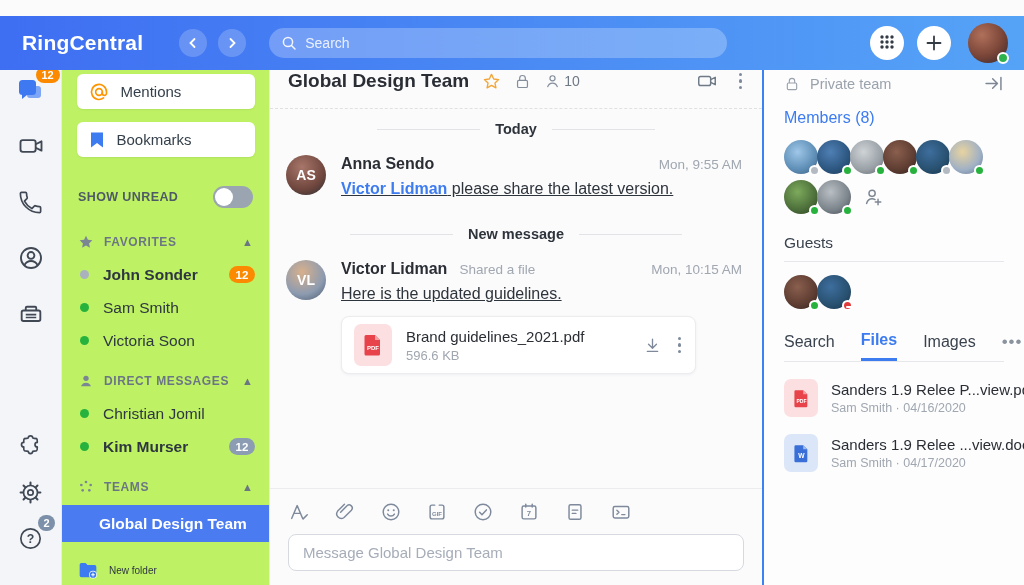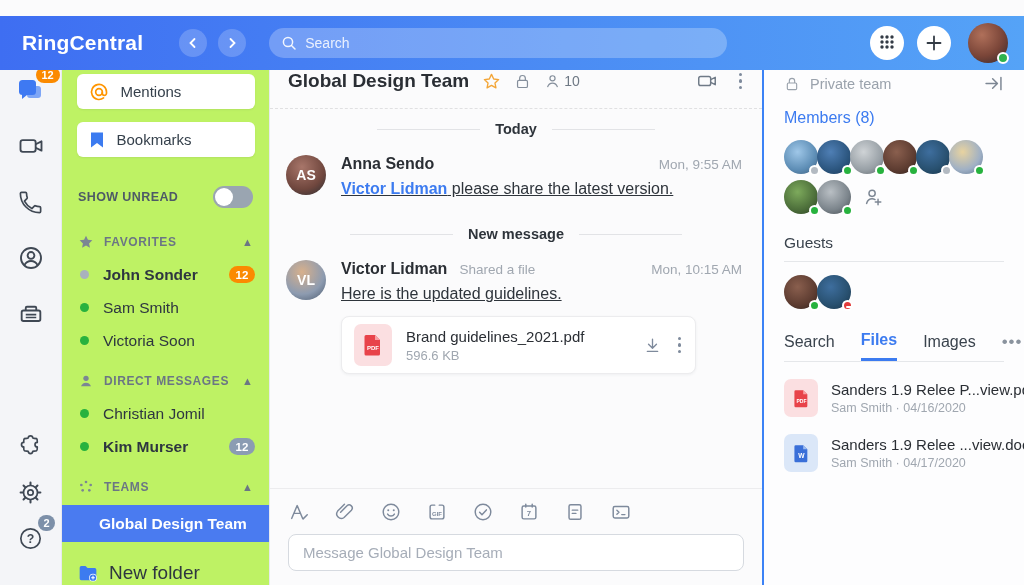--- a/index.html
+++ b/index.html
@@ -61,21 +61,21 @@
   .dot.offline { background:#a9b2bd; }
   .iname { font-size:15.5px; color:#2e3640; flex:1; white-space:nowrap; }
   .iname.bold { font-weight:bold; }
   .pillbadge { min-width:26px; height:17px; border-radius:9px; background:#fb8a00; color:#fff; font-size:11.5px;
     font-weight:bold; display:flex; align-items:center; justify-content:center; padding:0 6px; }
   .pillbadge.gray { background:#8b9cb3; }
   .teamselected { display:flex; align-items:center; height:37px; background:#4a7bf0; padding:0 14px 0 37px;
     cursor:pointer; margin-top:2px; }
   .teamselected .iname { color:#fff; font-weight:bold; }
   .newfolder { display:flex; align-items:center; padding:20px 16px 0 16px; cursor:pointer; }
-  .newfolder .nlabel { font-size:19px; color:#2e3640; margin-left:11px; }
+  .newfolder .nlabel { font-size:10px; color:#2e3640; margin-left:11px; }
 
   
   .main { position:absolute; left:270px; top:54px; width:492px; bottom:0; background:#fbfbfc; }
   .chathead { height:55px; display:flex; align-items:center; padding:0 18px; border-bottom:1px dashed #e0e0e2; }
   .chattitle { font-size:19px; font-weight:bold; color:#2a2e34; margin-right:13px; }
   .headicon { display:flex; align-items:center; margin-right:13px; cursor:pointer; color:#848e9b; }
   .memcount { font-size:14px; color:#6e7884; margin-left:3px; }
   .headspacer { flex:1; }
   .divider { display:flex; align-items:center; justify-content:center; margin:12px 0 6px 0; }
   .divider .line { width:103px; height:1px; background:#e2e3e6; margin:0 15px; }

